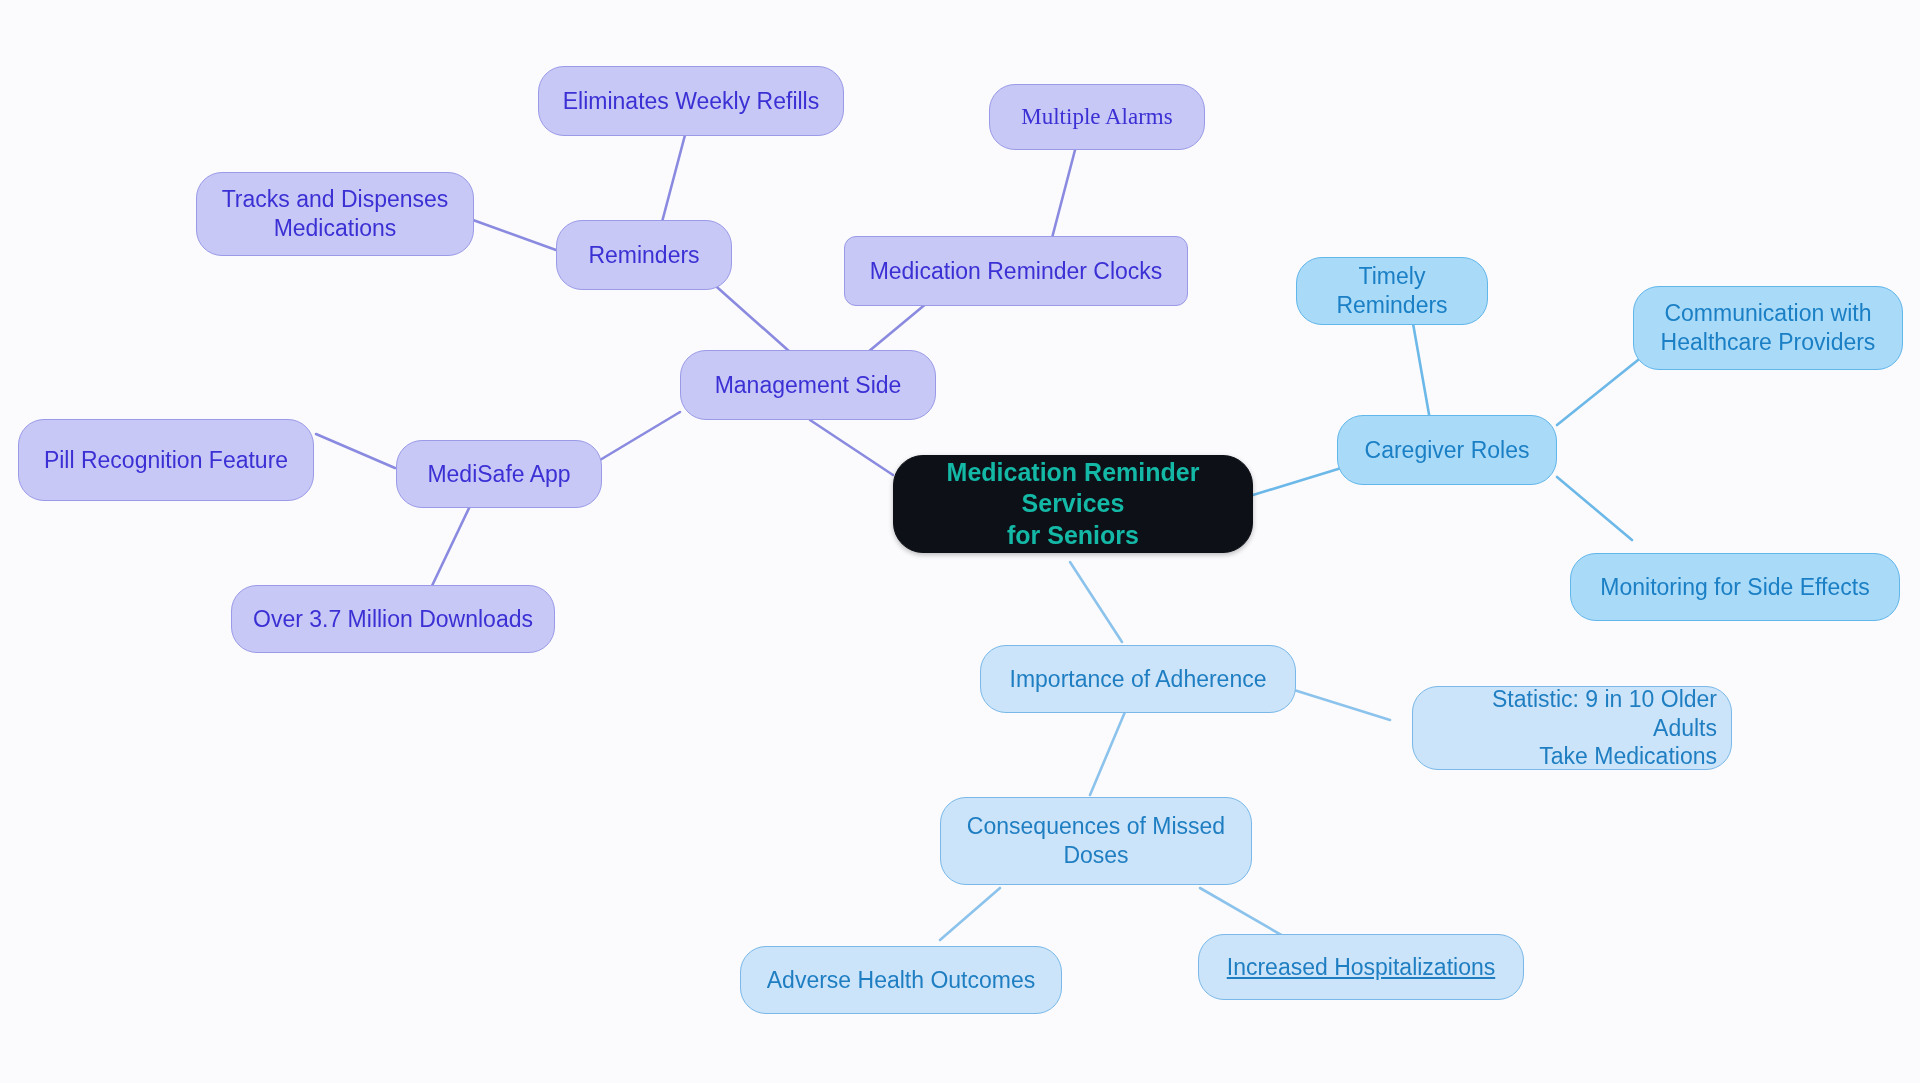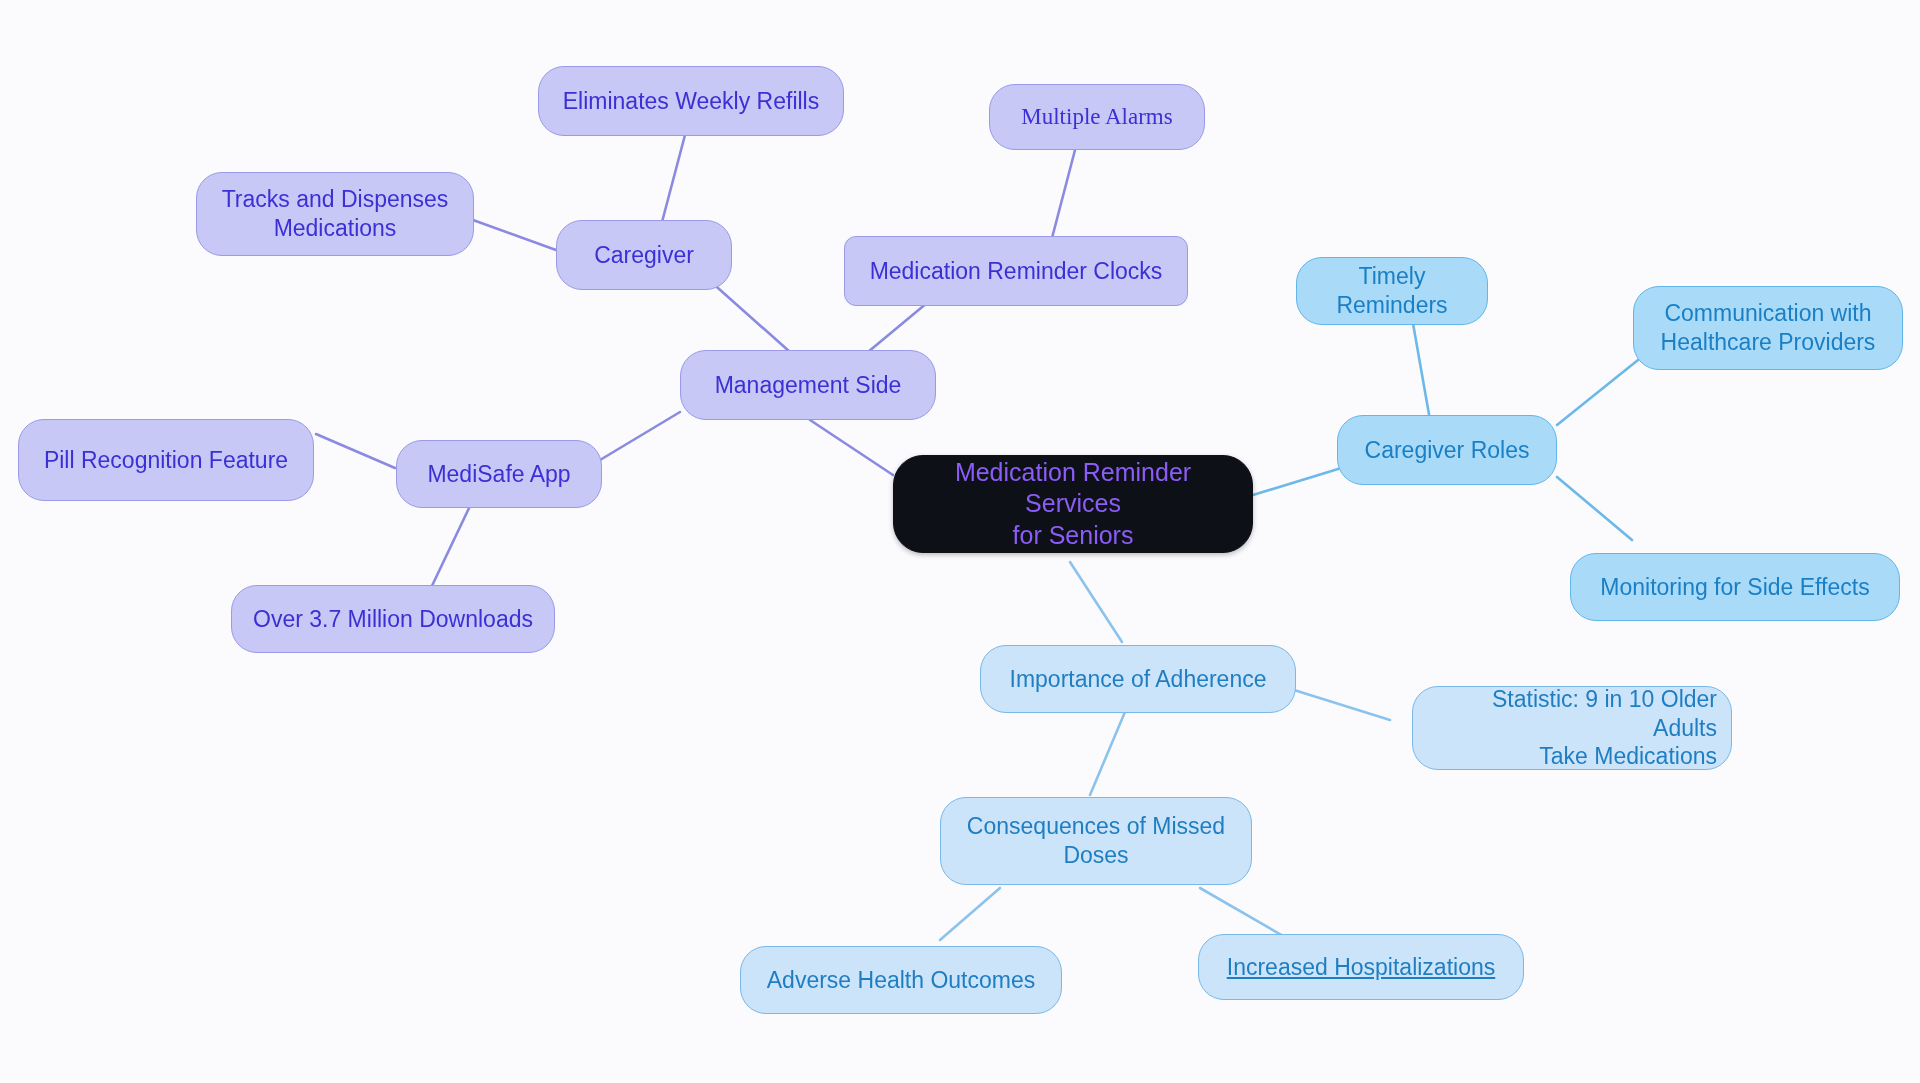--- a/index.html
+++ b/index.html
@@ -33,24 +33,25 @@
     border-radius: 26px;
     border-style: solid;
     border-width: 1.5px;
     line-height: 1.25;
     white-space: pre-line;
     padding: 6px 14px;
   }
   .node.root {
     background: #0d1117;
     border-color: #0d1117;
-    color: #8b5cf6;
+    color: #14b8a6;
     font-size: 25px;
     border-radius: 30px;
     box-shadow: 0 2px 5px rgba(0,0,0,0.25);
+    font-weight: bold;
   }
   .node.purple {
     background: #c8c8f7;
     border-color: #9a9ae8;
     color: #3b30d4;
     font-size: 23px;
   }
   .node.blue {
     background: #a9daf8;
     border-color: #61b6ea;
@@ -97,21 +98,21 @@
       <path d="M 1000,888 L 940,940"></path>
       <path d="M 1200,888 L 1290,940"></path>
     </g>
   </svg>
 
   <div class="node root" style="left:893px; top:455px; width:360px; height:98px;">Medication Reminder Services
 for Seniors</div>
 
   <div class="node purple" style="left:680px; top:350px; width:256px; height:70px;">Management Side</div>
 
-  <div class="node purple" style="left:556px; top:220px; width:176px; height:70px;">Caregiver</div>
+  <div class="node purple" style="left:556px; top:220px; width:176px; height:70px;">Reminders</div>
 
   <div class="node purple" style="left:538px; top:66px; width:306px; height:70px;">Eliminates Weekly Refills</div>
 
   <div class="node purple" style="left:196px; top:172px; width:278px; height:84px;">Tracks and Dispenses
 Medications</div>
 
   <div class="node purple" style="left:844px; top:236px; width:344px; height:70px;border-radius:12px;">Medication Reminder Clocks</div>
 
   <div class="node purple" style="left:989px; top:84px; width:216px; height:66px;font-family:Liberation Serif, serif;">Multiple Alarms</div>
 

